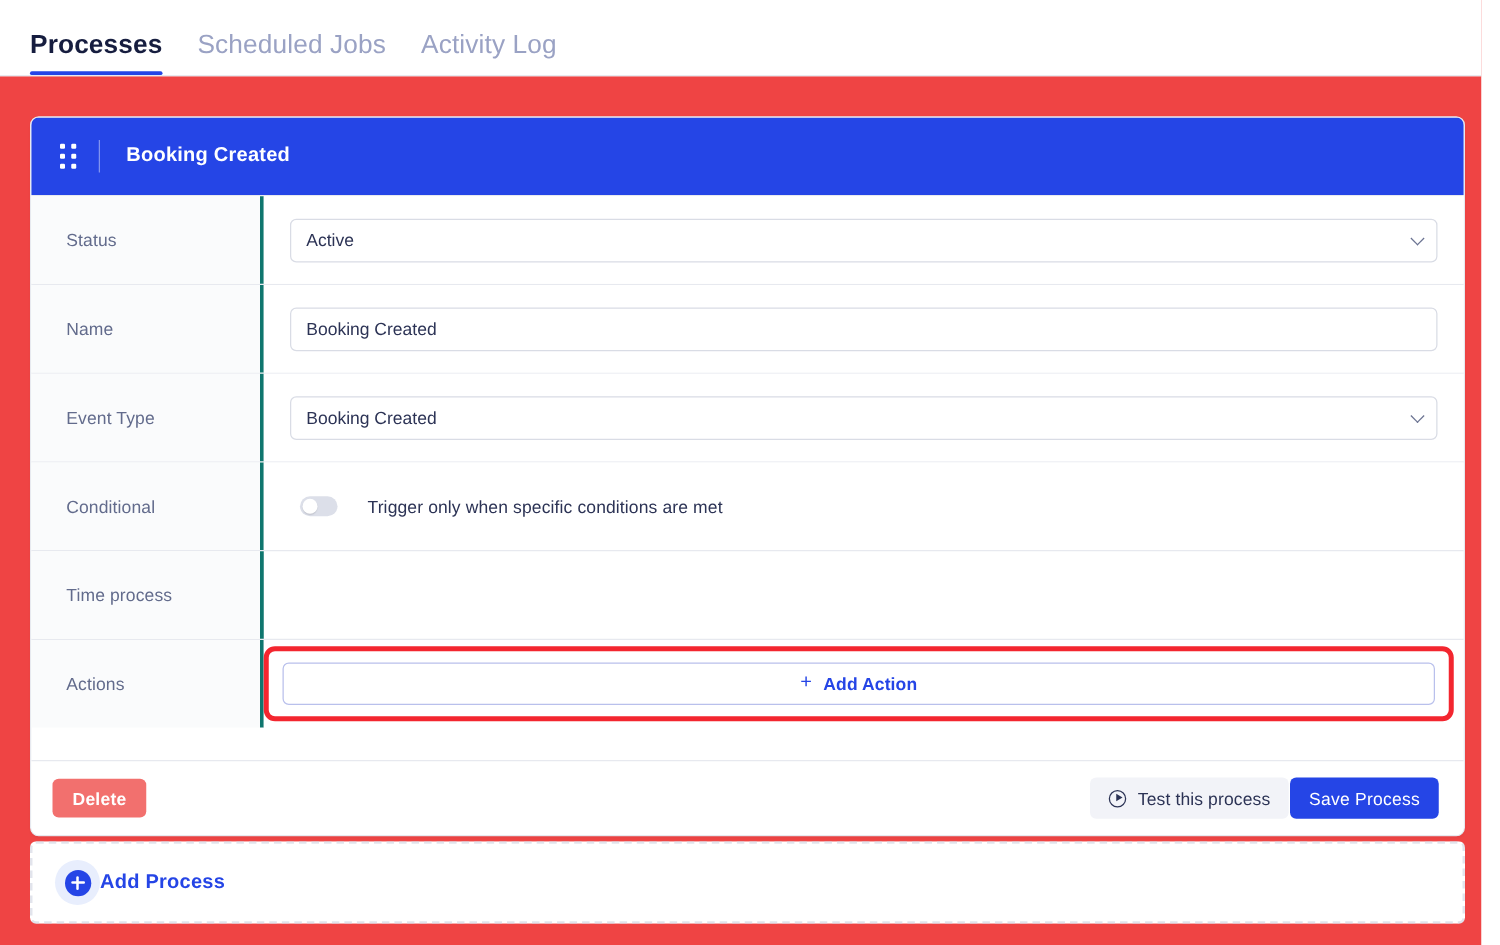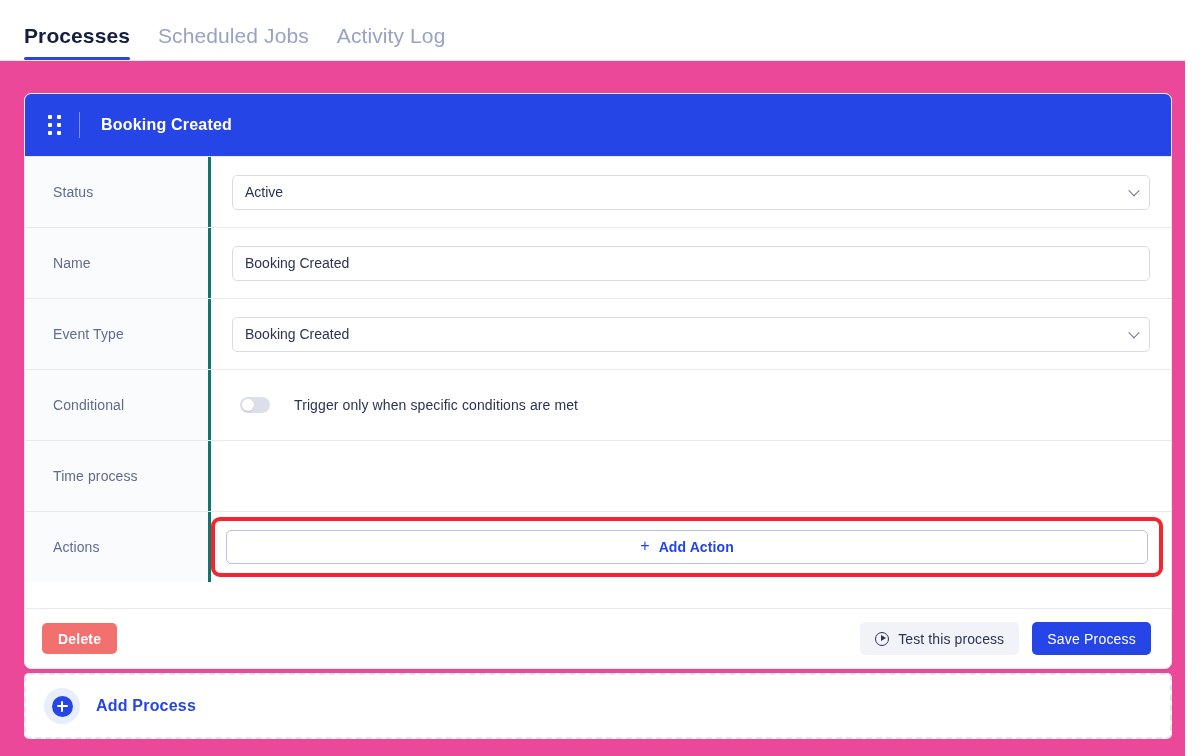--- a/index.html
+++ b/index.html
@@ -9,21 +9,21 @@
     height: 756px;
     background: #ffffff;
     font-family: "Liberation Sans", sans-serif;
     -webkit-font-smoothing: antialiased;
   }
 
   #app {
     position: relative;
     width: 1185px;
     height: 756px;
-    background: #ec4899;
+    background: #ef4444;
     overflow: hidden;
   }
 
   
   .tabbar {
     position: absolute;
     left: 0;
     top: 0;
     width: 1200px;
     height: 61px;
@@ -266,21 +266,21 @@
     background: #f2706e;
     color: #ffffff;
     font-weight: 700;
     height: 31px;
     padding: 0 16px;
     letter-spacing: 0.2px;
   }
   .footer-right {
     display: flex;
     align-items: flex-start;
-    gap: 13px;
+    gap: 1px;
   }
   .btn-test {
     background: #f2f3f8;
     color: #2c3355;
     height: 33px;
     padding: 0 15px;
     gap: 9px;
     letter-spacing: 0.1px;
   }
   .play-icon {
@@ -316,21 +316,20 @@
     position: absolute;
     left: 24px;
     top: 673px;
     width: 1148px;
     height: 66px;
     border: 2px dashed #e2e4ec;
     border-radius: 5px;
     display: flex;
     align-items: center;
     padding-left: 18px;
-    gap: 16px;
     background: #ffffff;
     cursor: pointer;
   }
   .add-process-icon {
     width: 36px;
     height: 36px;
     border-radius: 50%;
     background: #e8eefd;
     display: flex;
     align-items: center;

